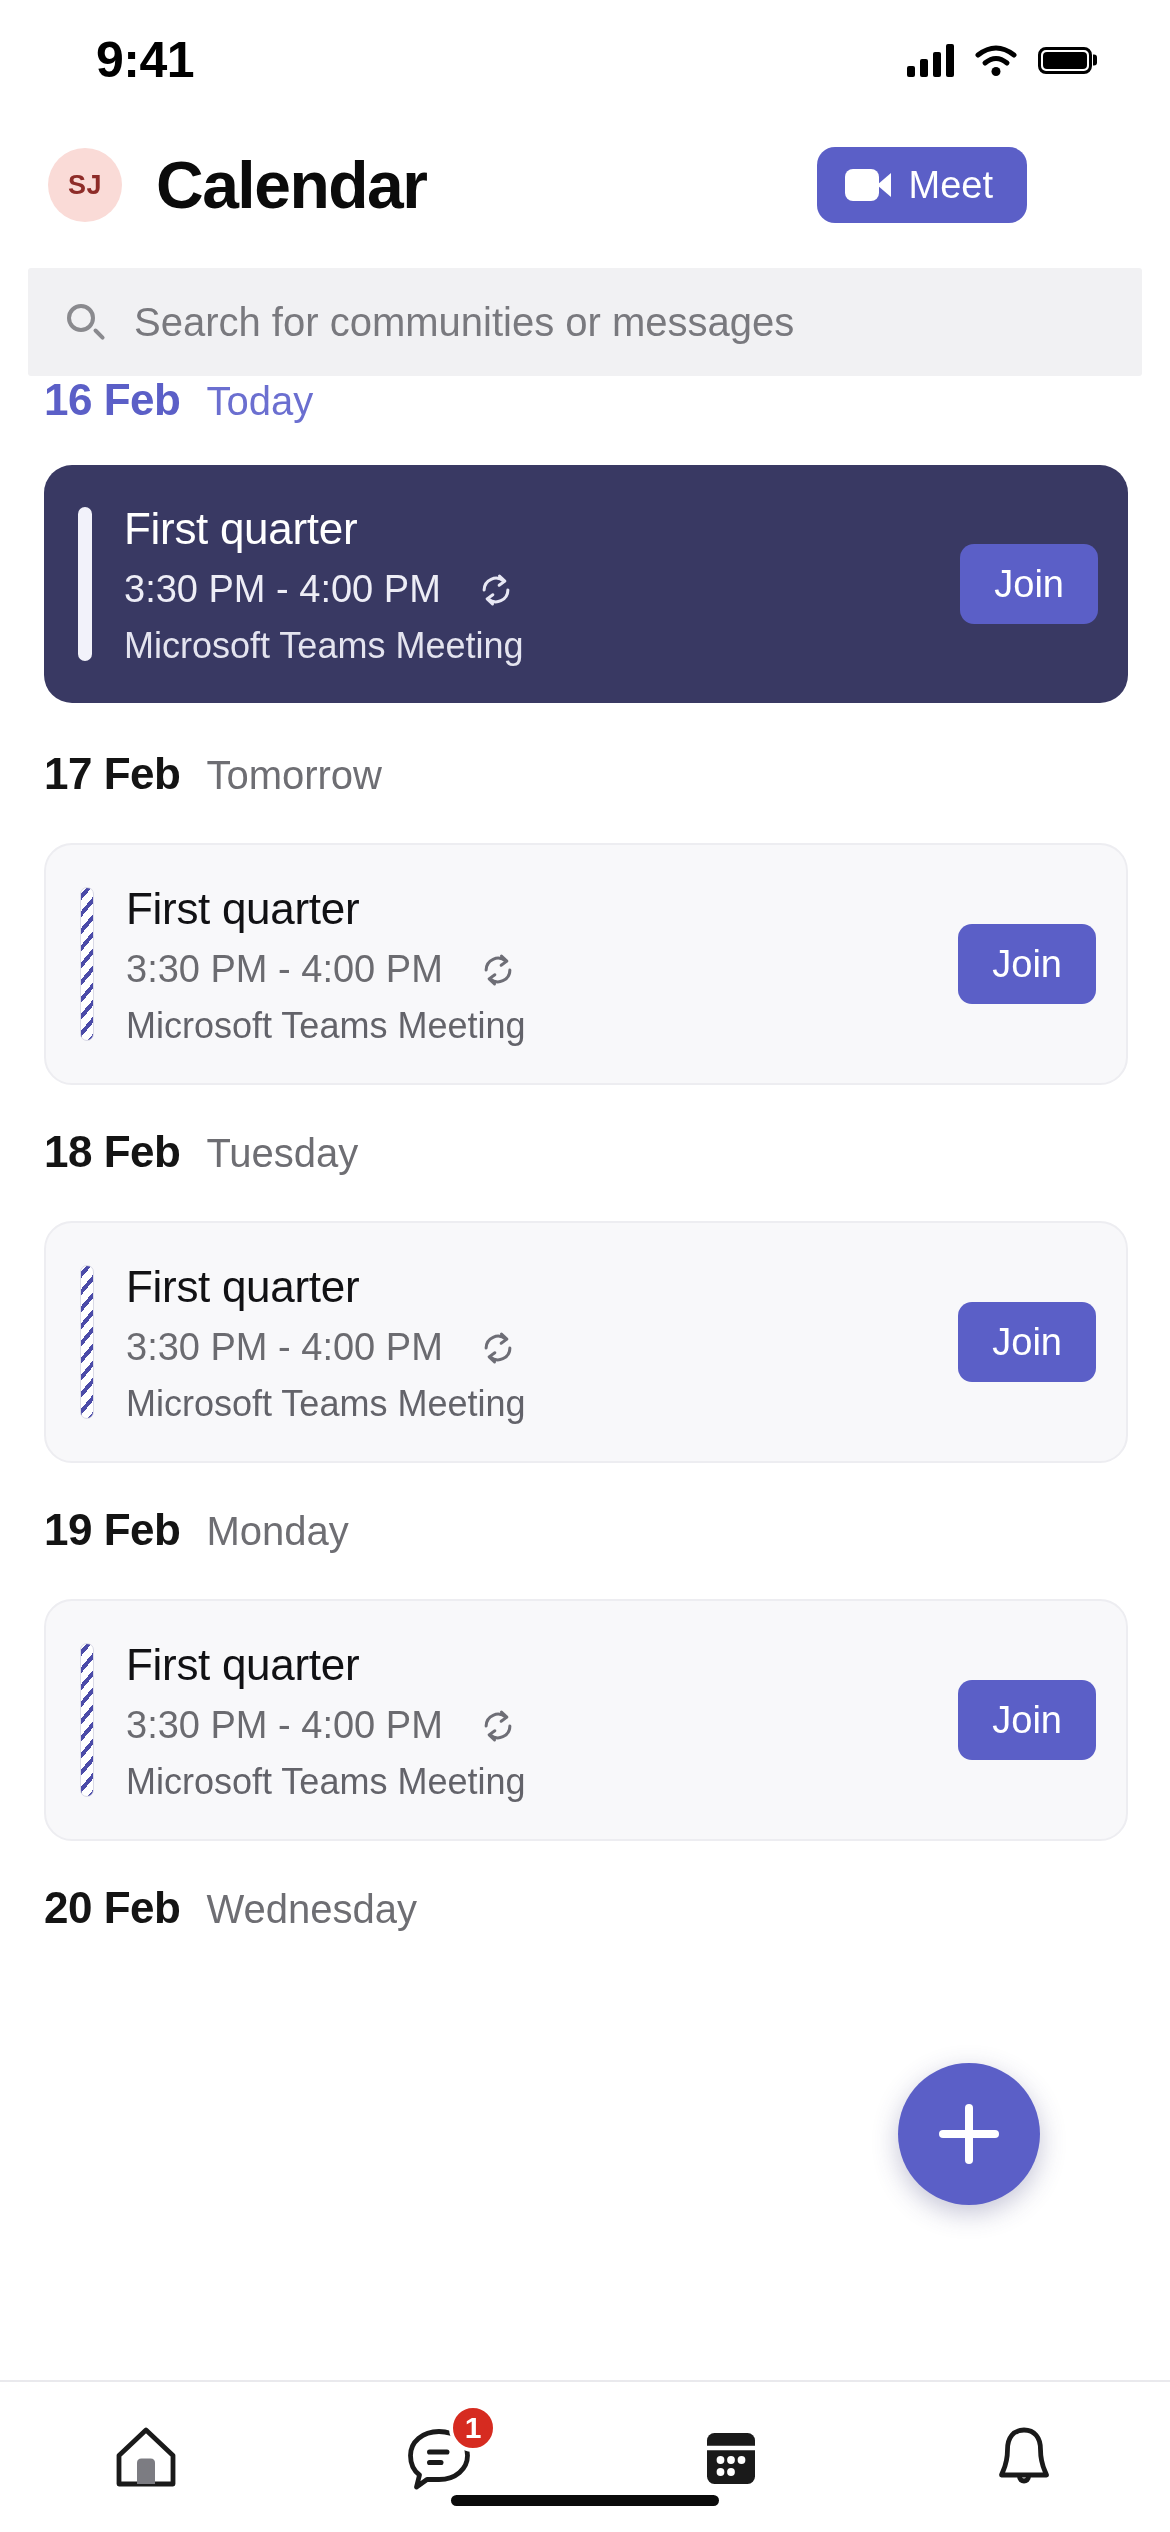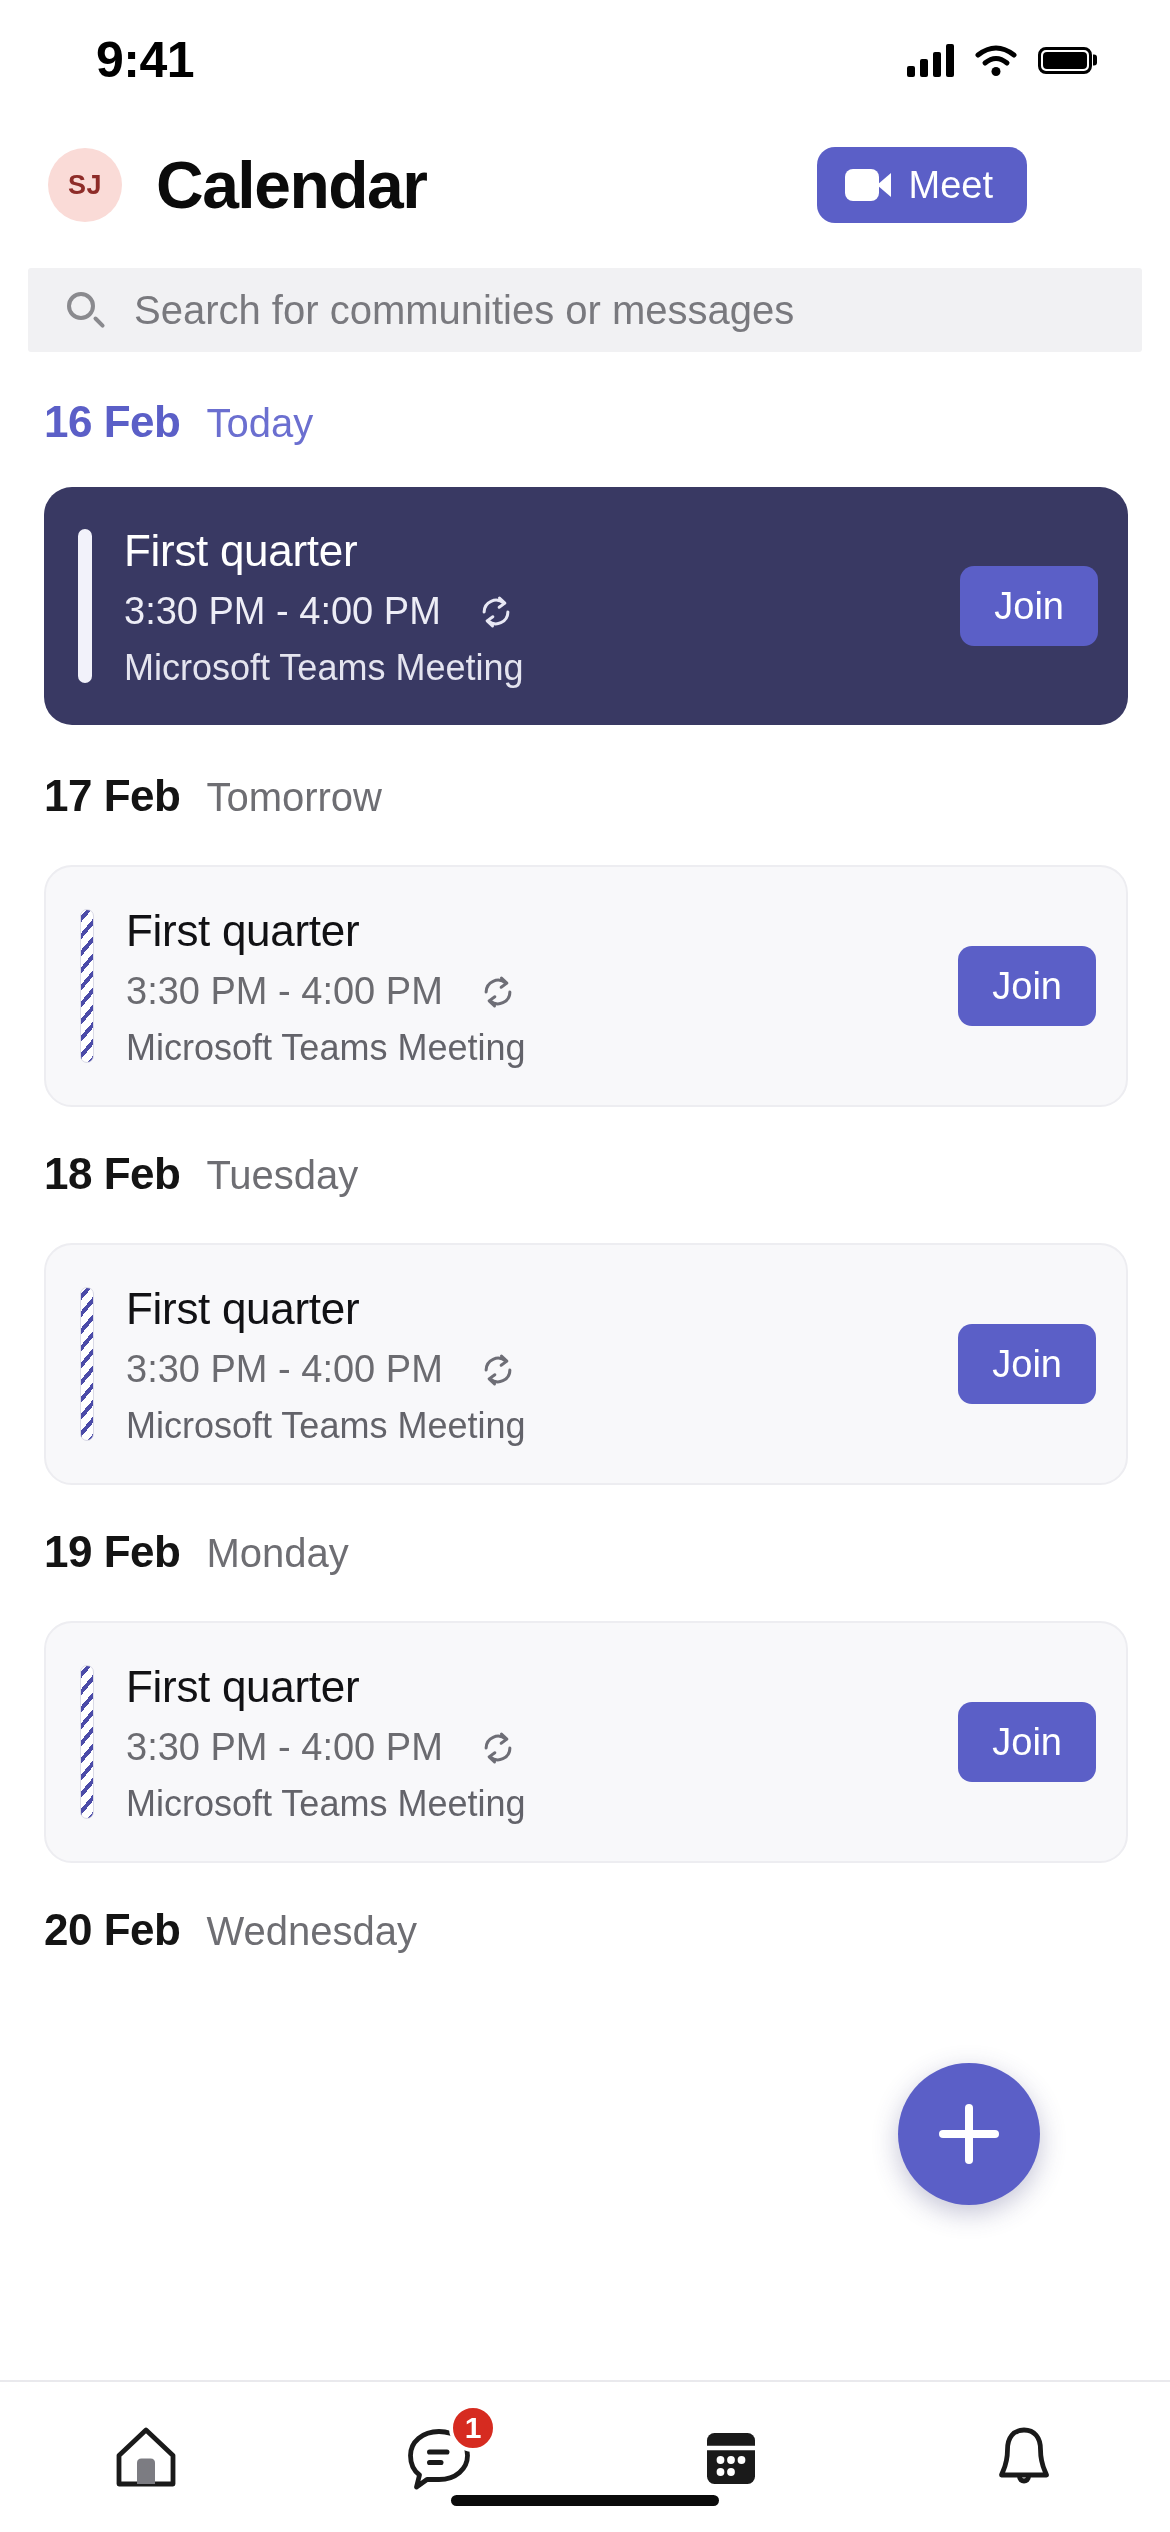--- a/index.html
+++ b/index.html
@@ -64,38 +64,38 @@
   }
   .cam i {
     position:absolute; right:0; top:4px; display:block;
     width:0; height:0; border-top:12px solid transparent;
     border-bottom:12px solid transparent; border-left:14px solid #fff;
     transform:scaleX(-1);
   }
 
   
   .search {
-    position:absolute; top:268px; left:28px; width:1114px; height:84px;
+    position:absolute; top:268px; left:28px; width:1114px; height:108px;
     background:#F1F1F3; border-radius:3px;
     display:flex; align-items:center; padding:0 36px;
   }
   .mag { width:42px; height:42px; position:relative; flex:0 0 auto; }
   .mag b {
     position:absolute; left:3px; top:3px; width:28px; height:28px;
     border:4px solid #8A8A8E; border-radius:50%; box-sizing:border-box;
   }
   .mag i {
     position:absolute; right:2px; bottom:2px; width:14px; height:4px;
     background:#8A8A8E; border-radius:3px; transform:rotate(45deg);
     transform-origin:right center;
   }
   .search-ph { font-size:40px; color:#79797E; margin-left:28px; }
 
   
-  .list { position:absolute; top:397px; left:0; width:1170px; height:1990px; overflow:hidden; }
+  .list { position:absolute; top:375px; left:0; width:1170px; height:1990px; overflow:hidden; }
 
   .day-head { padding:0 0 0 44px; display:flex; align-items:baseline; gap:26px; height:86px; }
   .day-date { font-size:44px; font-weight:700; letter-spacing:-0.5px; }
   .day-rel  { font-size:40px; font-weight:400; }
   .day-head.today .day-date { color:#5B5FC7; }
   .day-head.today .day-rel  { color:#6B6FD0; }
   .day-head.norm  .day-date { color:#141414; }
   .day-head.norm  .day-rel  { color:#6E6E73; }
 
   .card {

